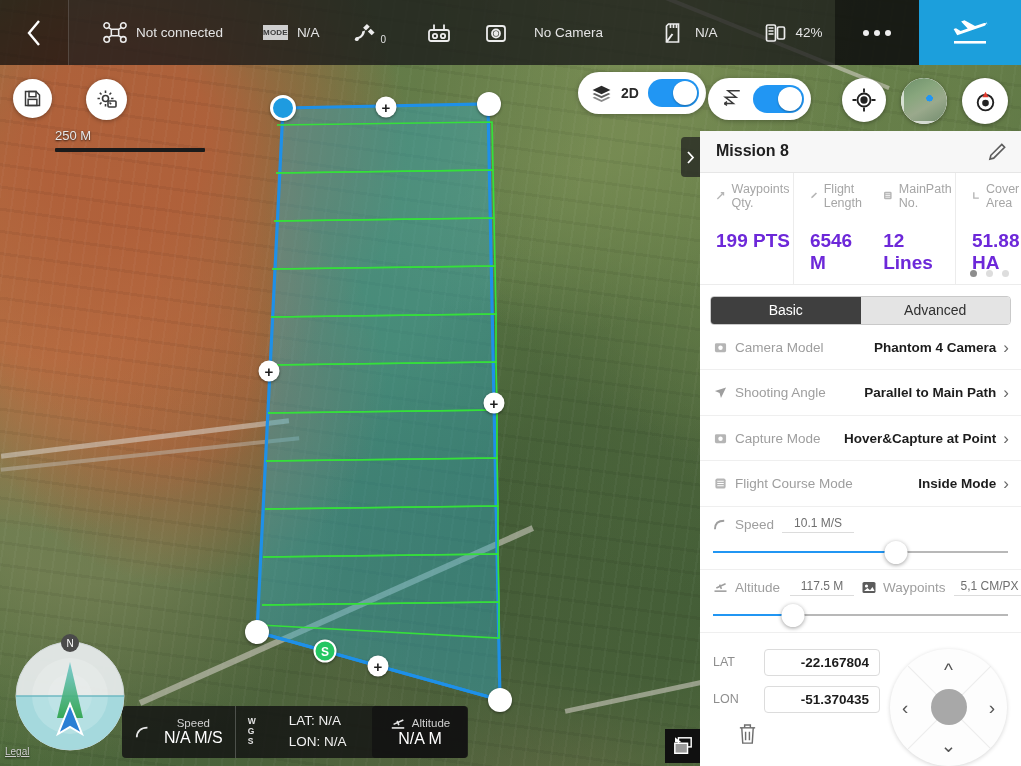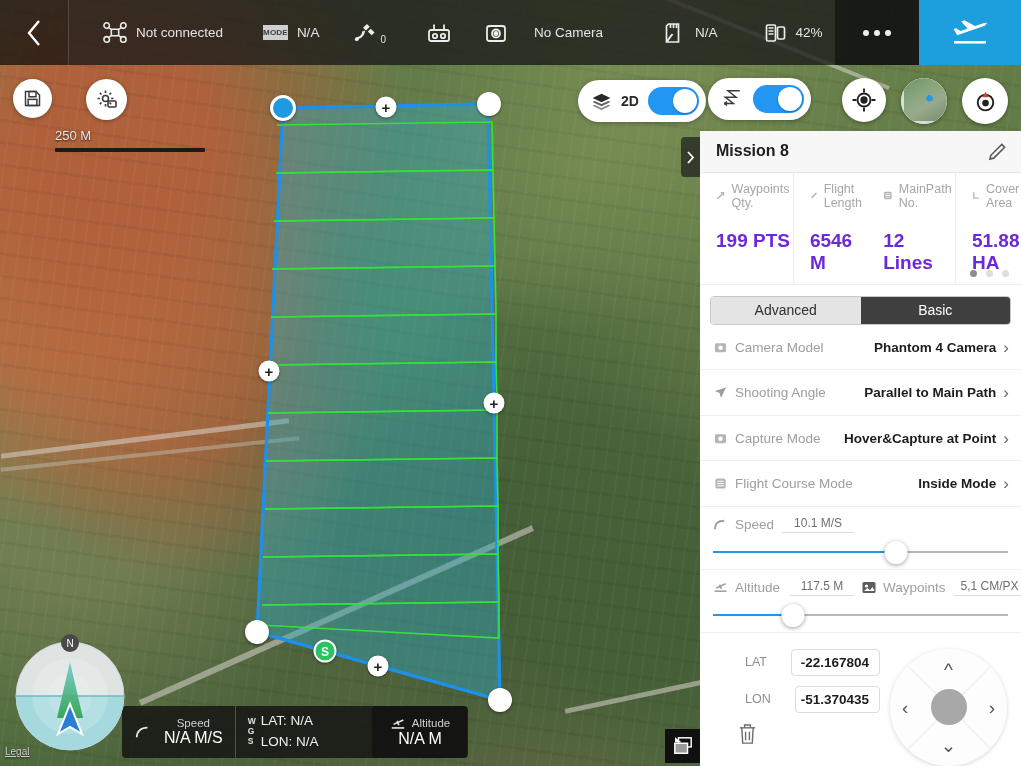--- a/index.html
+++ b/index.html
@@ -111,21 +111,21 @@
     color:#e8e8e8; font-size:13px; text-shadow:0 1px 2px rgba(0,0,0,.8);
   }
   #scalebar .bar { width:150px; height:4px; background:#1a1a1a; margin-top:5px; border-radius:1px; }
 
   
   .pill {
     position:absolute; height:42px; background:#fff; border-radius:21px;
     display:flex; align-items:center; gap:9px; padding:0 7px 0 13px;
     box-shadow: 0 1px 5px rgba(0,0,0,.3); z-index:30;
   }
-  #pill-2d { left:578px; top:80px; }
+  #pill-2d { left:578px; top:72px; }
   #pill-path { left:708px; top:78px; }
   .pill .pl-label { font-size:14px; font-weight:700; color:#2a2a2a; }
   .switch {
     width:51px; height:28px; border-radius:14px; background:#2196F3; position:relative; flex:none;
   }
   .switch i {
     position:absolute; right:2px; top:2px; width:24px; height:24px; border-radius:50%;
     background:#fff; display:block; box-shadow:0 1px 2px rgba(0,0,0,.3);
   }
   #btn-locate { left:842px; top:78px; width:44px; height:44px; }
@@ -161,21 +161,21 @@
   .tele-val  { color:#fff; font-size:16px; font-weight:400; text-align:center; margin-top:0; }
   #tele-alt {
     position:absolute; left:372px; top:706px; width:96px; height:52px;
     background: rgba(18,18,18,.82); border-radius:4px; z-index:29;
     display:flex; align-items:center; justify-content:center;
   }
   .wgs-stack {
     display:flex; flex-direction:column; justify-content:center;
     font-size:8.5px; color:#e3e3e3; line-height:1.15; margin-right:5px; font-weight:700;
   }
-  .coord-lines { color:#f0f0f0; font-size:13.5px; line-height:1.55; }
+  .coord-lines { color:#f0f0f0; font-size:13.5px; line-height:1.55;margin-left:28px; }
   #pip-btn {
     position:absolute; left:665px; top:729px; width:35px; height:34px;
     background:#101010; display:flex; align-items:center; justify-content:center; z-index:31;
   }
 
   
   #panel {
     position:absolute; right:0; top:131px; width:321px; height:635px;
     background:#fff; z-index:35; display:flex; flex-direction:column;
   }
@@ -230,21 +230,21 @@
   }
   .sl-track .line { position:absolute; left:0; right:0; top:12px; height:2px; background:#b8b8b8; }
   .sl-track .fill { position:absolute; left:0; top:12px; height:2px; background:#2196F3; }
   .sl-track .thumb {
     position:absolute; top:2px; width:23px; height:23px; border-radius:50%;
     background:#fff; box-shadow:0 1px 4px rgba(0,0,0,.38); transform:translateX(-50%);
   }
 
   #coords { padding:16px 0 0 0; display:flex; }
   #coord-left { width:180px; padding-left:13px; }
-  .coord-row { display:flex; align-items:center; gap:24px; margin-bottom:10px;margin-left:32px; }
+  .coord-row { display:flex; align-items:center; gap:24px; margin-bottom:10px; }
   .coord-lbl { width:30px; color:#8e8e8e; font-size:12.5px; }
   .coord-input {
     width:130px; height:27px; border:1px solid #dcdcdc; border-radius:4px;
     display:flex; align-items:center; justify-content:flex-end; padding-right:10px;
     font-size:13.5px; color:#1c1c1c; font-weight:700; background:#fff;
   }
   #trash-btn { margin-left:24px; margin-top:2px; }
   #dpad {
     position:relative; width:117px; height:117px; border-radius:50%;
     background:#fdfdfd; box-shadow:0 1px 4px rgba(0,0,0,.16); margin-left:10px;
@@ -579,22 +579,22 @@
         <div class="stat-val">51.88 HA</div>
       </div>
       <div id="dots">
         <i class="on"></i>
           <i></i>
           <i></i>
       </div>
     </div>
 
     <div id="tabs">
+      <div class="tab active">Basic</div>
       <div class="tab">Advanced</div>
-      <div class="tab active">Basic</div>
     </div>
 
     <div class="row">
       <span class="row-left">
         <svg width="13" height="13" viewBox="0 0 14 14" fill="#b5b5b5">
           <rect x="1" y="2.5" width="12" height="9.5" rx="1.6"></rect>
             <circle cx="7" cy="7.2" r="2.4" fill="#fff"></circle>
           </svg>
         <span>Camera Model</span>
       </span>

